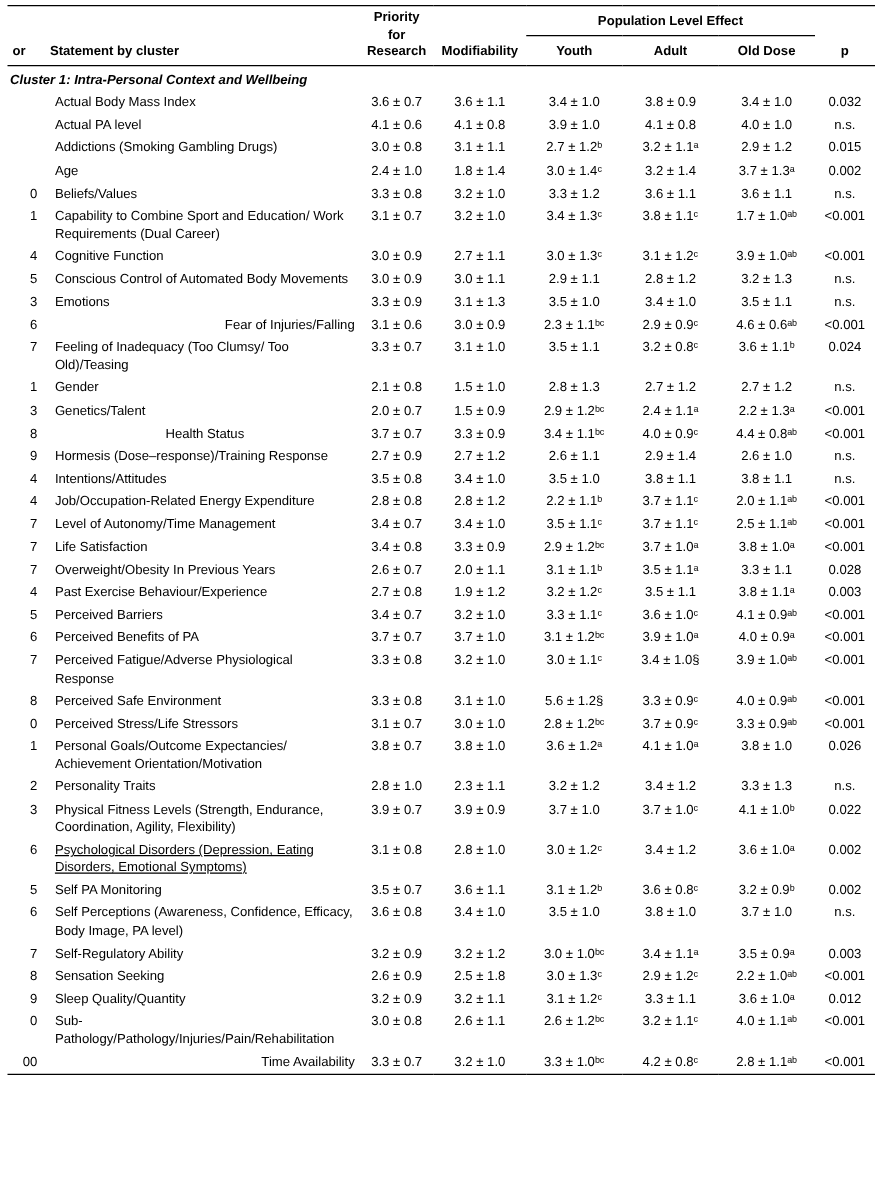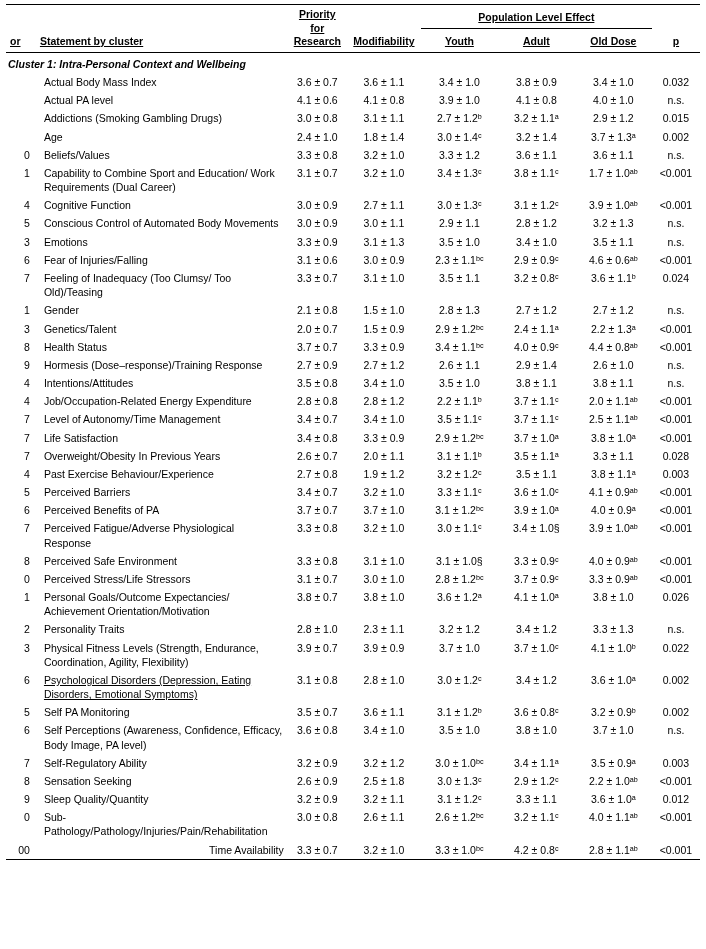--- a/index.html
+++ b/index.html
@@ -20,21 +20,20 @@
       font-size: 10.5px;
     }
     thead tr th {
       border-top: 1.5px solid #000;
       border-bottom: 1px solid #000;
       padding: 3px 4px;
       font-weight: bold;
       text-align: left;
       vertical-align: bottom;
       line-height: 1.3;
-      text-decoration: underline;
     }
     tbody tr td {
       padding: 2px 4px;
       vertical-align: top;
       line-height: 1.35;
     }
     tbody tr:last-child td {
       border-bottom: 1.5px solid #000;
     }
     .cluster-header td {
@@ -166,21 +165,21 @@
     <td class="col-statement" style="padding-left:8px;">Emotions</td>
     <td class="col-priority center">3.3 ± 0.9</td>
     <td class="col-modif center">3.1 ± 1.3</td>
     <td class="col-youth center">3.5 ± 1.0</td>
     <td class="col-adult center">3.4 ± 1.0</td>
     <td class="col-oldadult center">3.5 ± 1.1</td>
     <td class="col-p center">n.s.</td>
   </tr>
         <tr>
     <td class="col-or" style="text-align:right; padding-right:6px;">6</td>
-    <td class="col-statement" style="padding-left:8px;">Fear of Injuries/Falling</td>
+    <td class="col-statement" style="padding-left:8px;text-align:right;">Fear of Injuries/Falling</td>
     <td class="col-priority center">3.1 ± 0.6</td>
     <td class="col-modif center">3.0 ± 0.9</td>
     <td class="col-youth center">2.3 ± 1.1ᵇᶜ</td>
     <td class="col-adult center">2.9 ± 0.9ᶜ</td>
     <td class="col-oldadult center">4.6 ± 0.6ᵃᵇ</td>
     <td class="col-p center">&lt;0.001</td>
   </tr>
         <tr>
     <td class="col-or" style="text-align:right; padding-right:6px;">7</td>
     <td class="col-statement" style="padding-left:8px;">Feeling of Inadequacy (Too Clumsy/ Too Old)/Teasing</td>
@@ -206,21 +205,21 @@
     <td class="col-statement" style="padding-left:8px;">Genetics/Talent</td>
     <td class="col-priority center">2.0 ± 0.7</td>
     <td class="col-modif center">1.5 ± 0.9</td>
     <td class="col-youth center">2.9 ± 1.2ᵇᶜ</td>
     <td class="col-adult center">2.4 ± 1.1ᵃ</td>
     <td class="col-oldadult center">2.2 ± 1.3ᵃ</td>
     <td class="col-p center">&lt;0.001</td>
   </tr>
         <tr>
     <td class="col-or" style="text-align:right; padding-right:6px;">8</td>
-    <td class="col-statement" style="padding-left:8px;">Health Status</td>
+    <td class="col-statement" style="padding-left:8px;text-align:center;">Health Status</td>
     <td class="col-priority center">3.7 ± 0.7</td>
     <td class="col-modif center">3.3 ± 0.9</td>
     <td class="col-youth center">3.4 ± 1.1ᵇᶜ</td>
     <td class="col-adult center">4.0 ± 0.9ᶜ</td>
     <td class="col-oldadult center">4.4 ± 0.8ᵃᵇ</td>
     <td class="col-p center">&lt;0.001</td>
   </tr>
         <tr>
     <td class="col-or" style="text-align:right; padding-right:6px;">9</td>
     <td class="col-statement" style="padding-left:8px;">Hormesis (Dose–response)/Training Response</td>
@@ -319,21 +318,21 @@
     <td class="col-youth center">3.0 ± 1.1ᶜ</td>
     <td class="col-adult center">3.4 ± 1.0§</td>
     <td class="col-oldadult center">3.9 ± 1.0ᵃᵇ</td>
     <td class="col-p center">&lt;0.001</td>
   </tr>
         <tr>
     <td class="col-or" style="text-align:right; padding-right:6px;">8</td>
     <td class="col-statement" style="padding-left:8px;">Perceived Safe Environment</td>
     <td class="col-priority center">3.3 ± 0.8</td>
     <td class="col-modif center">3.1 ± 1.0</td>
-    <td class="col-youth center">3.1 ± 1.0§</td>
+    <td class="col-youth center">5.6 ± 1.2§</td>
     <td class="col-adult center">3.3 ± 0.9ᶜ</td>
     <td class="col-oldadult center">4.0 ± 0.9ᵃᵇ</td>
     <td class="col-p center">&lt;0.001</td>
   </tr>
         <tr>
     <td class="col-or" style="text-align:right; padding-right:6px;">0</td>
     <td class="col-statement" style="padding-left:8px;">Perceived Stress/Life Stressors</td>
     <td class="col-priority center">3.1 ± 0.7</td>
     <td class="col-modif center">3.0 ± 1.0</td>
     <td class="col-youth center">2.8 ± 1.2ᵇᶜ</td>

